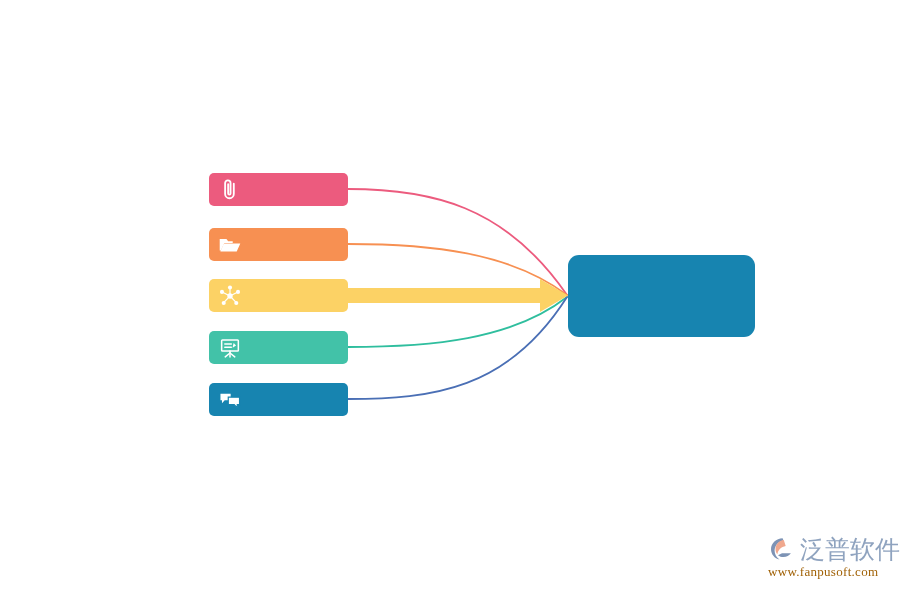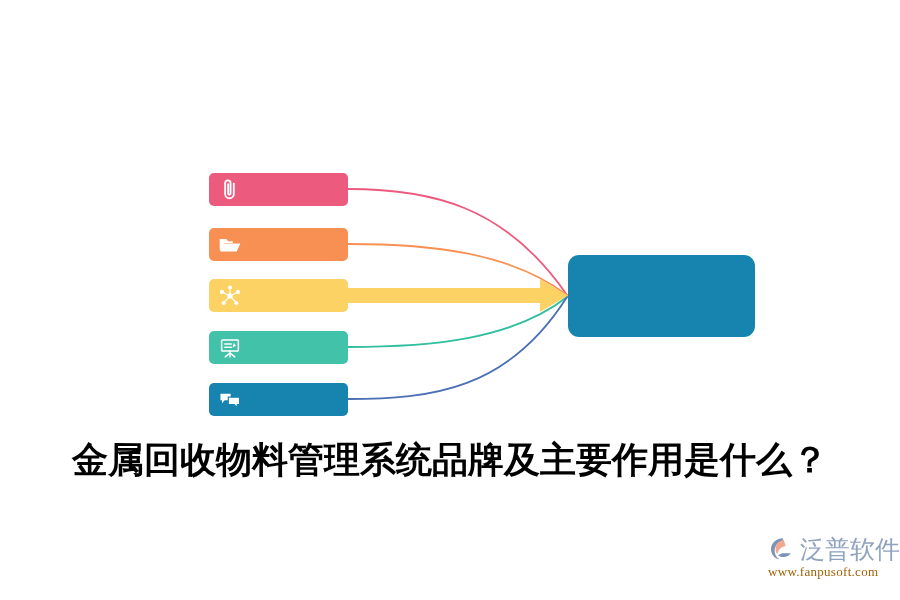--- a/index.html
+++ b/index.html
@@ -216,21 +216,20 @@
       </span>
       <span class="node-label"></span>
     </div>
 
     <div id="target-box" style="background:#1784B0;">
       <span class="target-label"></span>
     </div>
 
   </div>
 
-  <div id="caption">金属回收物料管理系统品牌及主要作用是什么？</div>
 
   <div id="watermark">
     <div id="wm-row">
       <span id="wm-mark">
         <svg viewBox="0 0 30 28">
           <path d="M14.6 3.2C8.2 3.2 3.0 8.2 3.0 14.2c0 5.0 3.6 9.2 8.5 10.4
                    -3.0-2.0-4.9-5.2-4.9-8.8 0-5.1 3.8-9.4 8.9-10.3z" fill="#7d93b5"></path>
           <path d="M15.8 5.0c-4.7 0.5-8.3 4.3-8.3 8.9 0 2.0 0.7 3.9 1.9 5.4
                    0.5-4.2 3.9-7.6 8.3-8.3z" fill="#f0a88e"></path>
           <path d="M10.0 20.2c1.5 1.2 3.4 1.9 5.5 1.9 3.1 0 5.8-1.5 7.4-3.8

